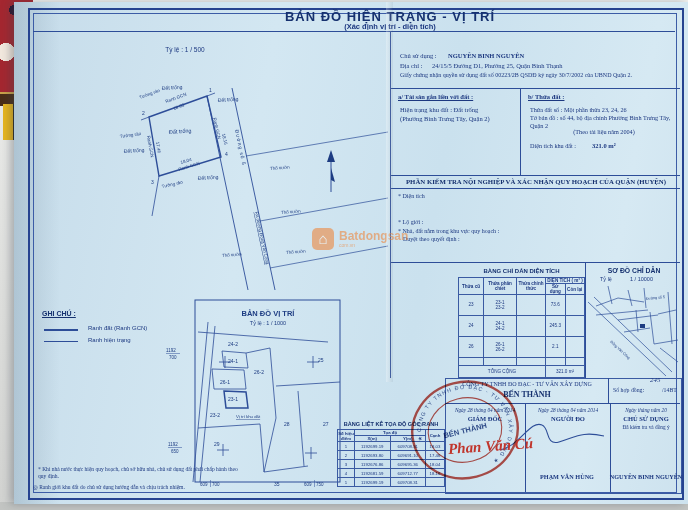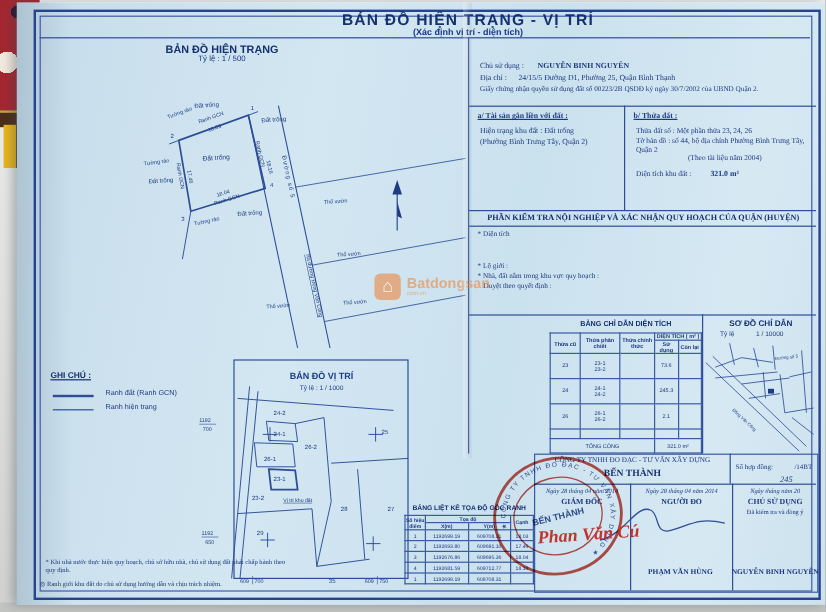--- a/index.html
+++ b/index.html
@@ -67,21 +67,20 @@
   <div class="shade-left"></div>
 
   <div class="frame-outer"></div>
   <div class="frame-inner"></div>
 
   <div class="t b c" style="left:170px;top:9px;width:440px;font-size:13px;letter-spacing:1px;color:#16316f;">BẢN ĐỒ HIỆN TRẠNG - VỊ TRÍ</div>
   <div class="t b c" style="left:170px;top:22px;width:440px;font-size:7.5px;">(Xác định vị trí - diện tích)</div>
   <div class="hline" style="left:33px;top:31px;width:642px;height:1px;"></div>
   <div class="vline" style="left:390px;top:31px;width:1px;height:347px;"></div>
 
-  <div class="t b c" style="left:85px;top:36px;width:200px;font-size:9px;color:#16316f;">BẢN ĐỒ HIỆN TRẠNG</div>
   <div class="t c" style="left:85px;top:46px;width:200px;font-size:6.5px;">Tỷ lệ : 1 / 500</div>
 
   <svg style="position:absolute;left:36px;top:56px;" width="352" height="240" viewBox="0 0 352 240">
 
     <polygon class="ln" points="113,61 171,40 185,101 123,120" stroke-width="1.4"></polygon>
     <line class="ln" x1="105" y1="64" x2="113" y2="61" stroke-width="0.8"></line>
     <line class="ln" x1="171" y1="40" x2="179" y2="37" stroke-width="0.8"></line>
     <line class="ln" x1="123" y1="120" x2="116" y2="160" stroke-width="0.8"></line>
 
     <line class="ln" x1="171" y1="40" x2="212" y2="234" stroke-width="0.9"></line>
@@ -322,21 +321,21 @@
 
   <div style="position:absolute;left:445px;top:378px;width:235px;height:114px;border:1px solid #3a5aa2;"></div>
   <div class="vline" style="left:608px;top:378px;width:1px;height:25px;"></div>
   <div class="hline" style="left:445px;top:403px;width:235px;height:1px;"></div>
   <div class="vline" style="left:525px;top:403px;width:1px;height:89px;"></div>
   <div class="vline" style="left:610px;top:403px;width:1px;height:89px;"></div>
 
   <div class="t c ser" style="left:447px;top:381px;width:160px;font-size:6px;">CÔNG TY TNHH ĐO ĐẠC - TƯ VẤN XÂY DỰNG</div>
   <div class="t b c ser" style="left:447px;top:390px;width:160px;font-size:8px;color:#16316f;">BẾN THÀNH</div>
   <div class="t ser" style="left:613px;top:387px;font-size:5.8px;">Số hợp đồng:</div>
-  <div class="t ser" style="left:650px;top:396px;font-size:7px;font-style:italic;">245</div>
+  <div class="t ser" style="left:650px;top:376px;font-size:7px;font-style:italic;">245</div>
   <div class="t ser" style="left:662px;top:387px;font-size:5.8px;">/14BT</div>
 
   <div class="t c ser" style="left:430px;top:407px;width:110px;font-size:5.3px;font-style:italic;">Ngày 28 tháng 04 năm 2014</div>
   <div class="t b c ser" style="left:445px;top:415px;width:80px;font-size:6.5px;">GIÁM ĐỐC</div>
   <div class="t c ser" style="left:527px;top:407px;width:82px;font-size:5.3px;font-style:italic;">Ngày 28 tháng 04 năm 2014</div>
   <div class="t b c ser" style="left:527px;top:415px;width:82px;font-size:6.5px;">NGƯỜI ĐO</div>
   <div class="t c ser" style="left:612px;top:407px;width:68px;font-size:5.3px;font-style:italic;">Ngày      tháng      năm 20</div>
   <div class="t b c ser" style="left:612px;top:415px;width:68px;font-size:6.5px;">CHỦ SỬ DỤNG</div>
   <div class="t c ser" style="left:612px;top:424px;width:68px;font-size:5.3px;">Đã kiểm tra và đồng ý</div>
 

